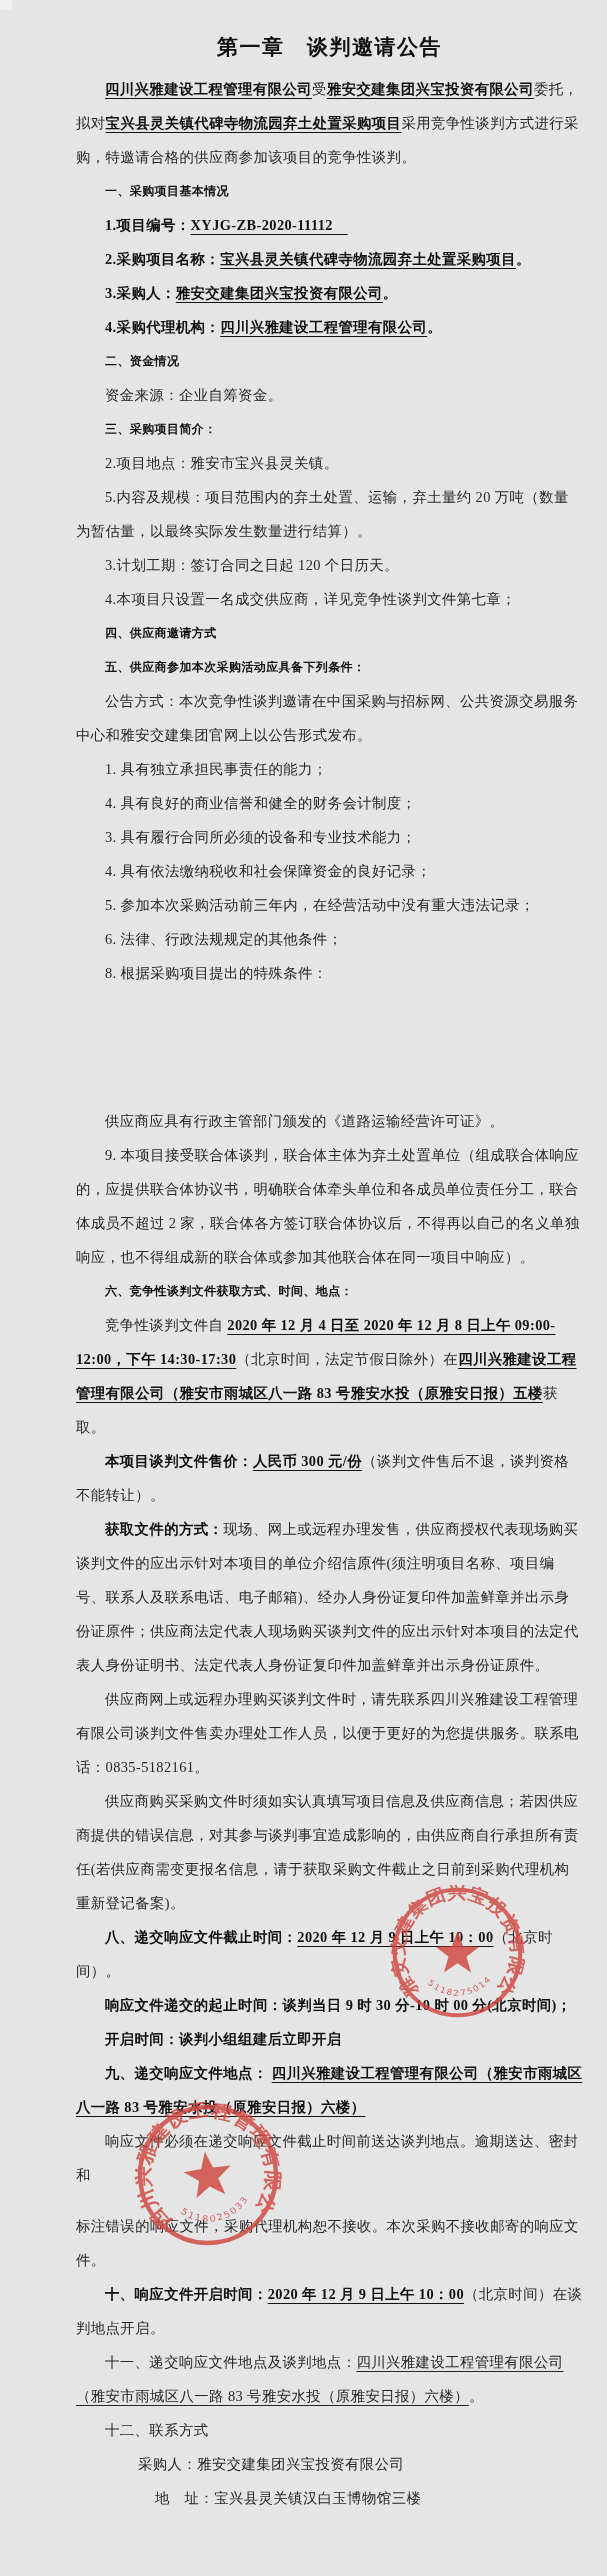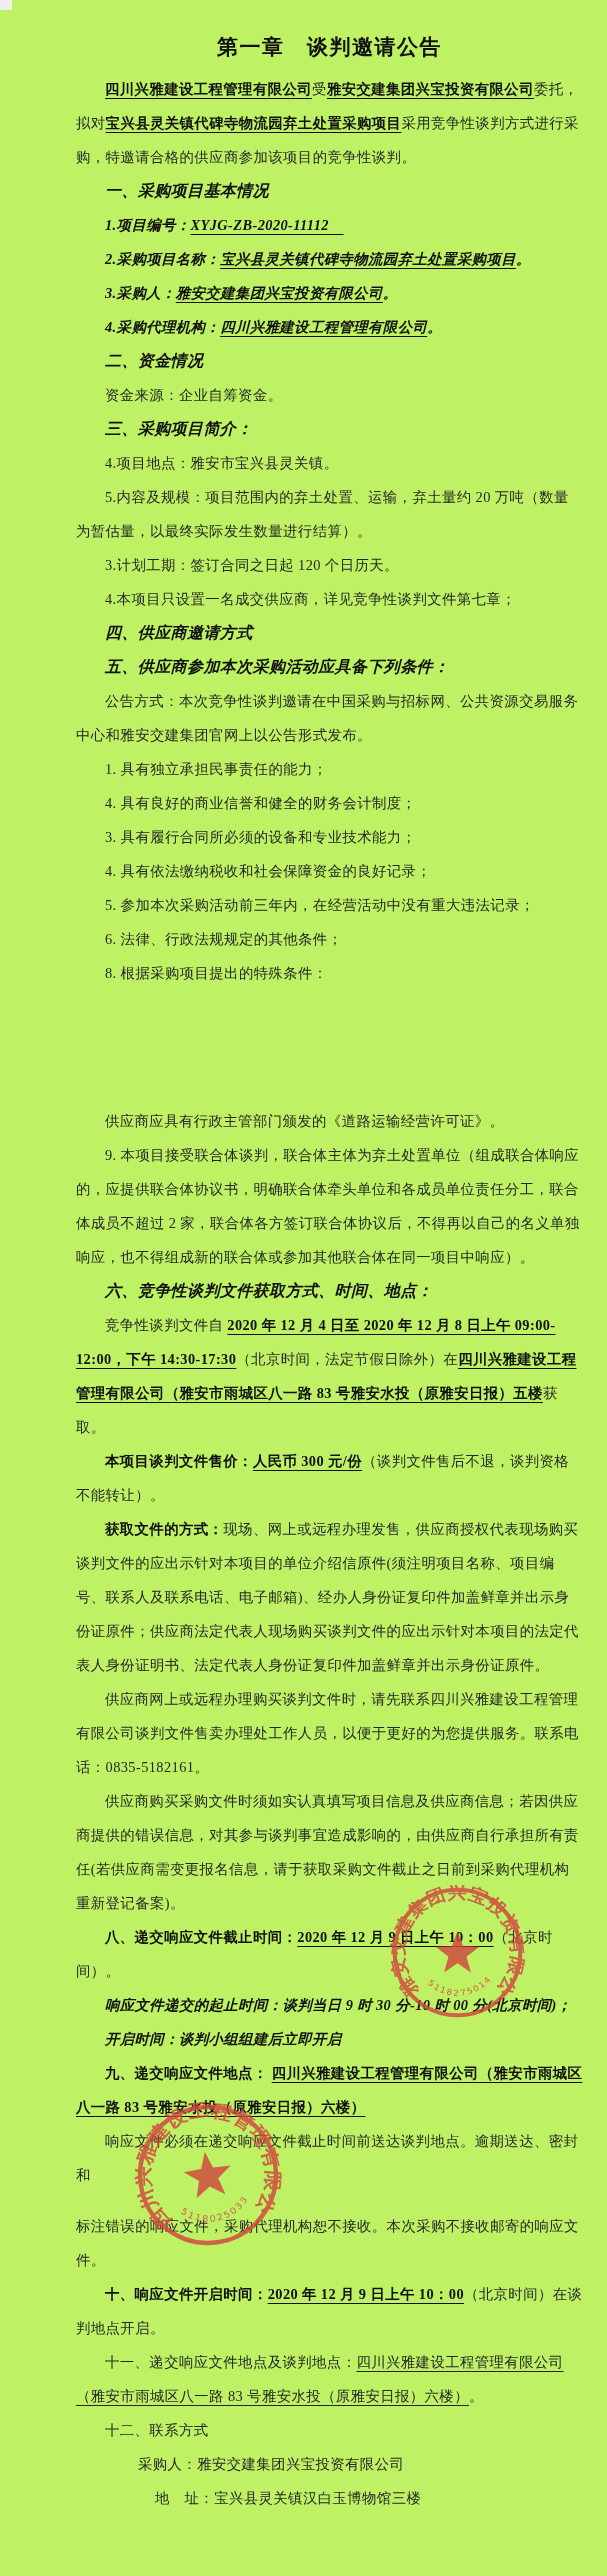--- a/index.html
+++ b/index.html
@@ -1,24 +1,24 @@
 <!DOCTYPE html>
 <html style="font-size:12px"><head>
 <meta charset="utf-8">
 <style>
   html,body{margin:0;padding:0;background:#ffffff;}
-  #page{position:relative;width:607px;height:2576px;background:#bef264;overflow:hidden;
+  #page{position:relative;width:607px;height:2576px;background:#e5e5e5;overflow:hidden;
         font-family:"Liberation Serif","DejaVu Serif",serif;color:#262626;}
   #scan-artifact{position:absolute;left:0;top:0;width:12px;height:10px;background:#efefef;}
   #doc{position:relative;padding:26px 24px 0 76px;}
   .title{font-size:21px;font-weight:700;text-align:center;letter-spacing:1.5px;
          line-height:43px;color:#111;margin-bottom:3px;}
   .para{font-size:14.4px;line-height:34px;text-indent:29px;letter-spacing:0.4px;}
-  .h{font-weight:700;font-size:16px;color:#111;font-style:italic;}
-  .pb{font-weight:700;color:#111;font-style:italic;}
+  .h{font-weight:700;font-size:12px;color:#111;}
+  .pb{font-weight:700;color:#111;}
   .pc{text-indent:0;}
   .c1{text-indent:62px;font-family:Liberation Serif, serif;}
   .c2{text-indent:79px;}
   .gap1{height:114px;}
   .gap2{height:16.7px;}
   .b{font-weight:700;color:#111;}
   .u{text-decoration:underline;text-underline-offset:3.8px;}
   .stamp{position:absolute;opacity:0.82;}
   #stamp-buyer{left:390px;top:1885px;width:135px;height:135px;}
   #stamp-agency{left:135px;top:2102px;width:146px;height:146px;transform:rotate(-8deg);}
@@ -34,21 +34,21 @@
 
   <div class="para"><span class="b u">四川兴雅建设工程管理有限公司</span><span>受</span><span class="b u">雅安交建集团兴宝投资有限公司</span><span>委托，拟对</span><span class="b u">宝兴县灵关镇代碑寺物流园弃土处置采购项目</span><span>采用竞争性谈判方式进行采购，特邀请合格的供应商参加该项目的竞争性谈判。</span></div>
       <div class="para h"><span>一、采购项目基本情况</span></div>
       <div class="para pb"><span>1.项目编号：</span><span class="u">XYJG-ZB-2020-11112　</span></div>
       <div class="para pb"><span>2.采购项目名称：</span><span class="u">宝兴县灵关镇代碑寺物流园弃土处置采购项目</span><span>。</span></div>
       <div class="para pb"><span>3.采购人：</span><span class="u">雅安交建集团兴宝投资有限公司</span><span>。</span></div>
       <div class="para pb"><span>4.采购代理机构：</span><span class="u">四川兴雅建设工程管理有限公司</span><span>。</span></div>
       <div class="para h"><span>二、资金情况</span></div>
       <div class="para"><span>资金来源：企业自筹资金。</span></div>
       <div class="para h"><span>三、采购项目简介：</span></div>
-      <div class="para"><span>4.项目地点：雅安市宝兴县灵关镇。</span></div>
+      <div class="para"><span>2.项目地点：雅安市宝兴县灵关镇。</span></div>
       <div class="para"><span>5.内容及规模：项目范围内的弃土处置、运输，弃土量约 20 万吨（数量为暂估量，以最终实际发生数量进行结算）。</span></div>
       <div class="para"><span>3.计划工期：签订合同之日起 120 个日历天。</span></div>
       <div class="para"><span>4.本项目只设置一名成交供应商，详见竞争性谈判文件第七章；</span></div>
       <div class="para h"><span>四、供应商邀请方式</span></div>
       <div class="para h"><span>五、供应商参加本次采购活动应具备下列条件：</span></div>
       <div class="para"><span>公告方式：本次竞争性谈判邀请在中国采购与招标网、公共资源交易服务中心和雅安交建集团官网上以公告形式发布。</span></div>
       <div class="para"><span>1. 具有独立承担民事责任的能力；</span></div>
       <div class="para"><span>4. 具有良好的商业信誉和健全的财务会计制度；</span></div>
       <div class="para"><span>3. 具有履行合同所必须的设备和专业技术能力；</span></div>
       <div class="para"><span>4. 具有依法缴纳税收和社会保障资金的良好记录；</span></div>

